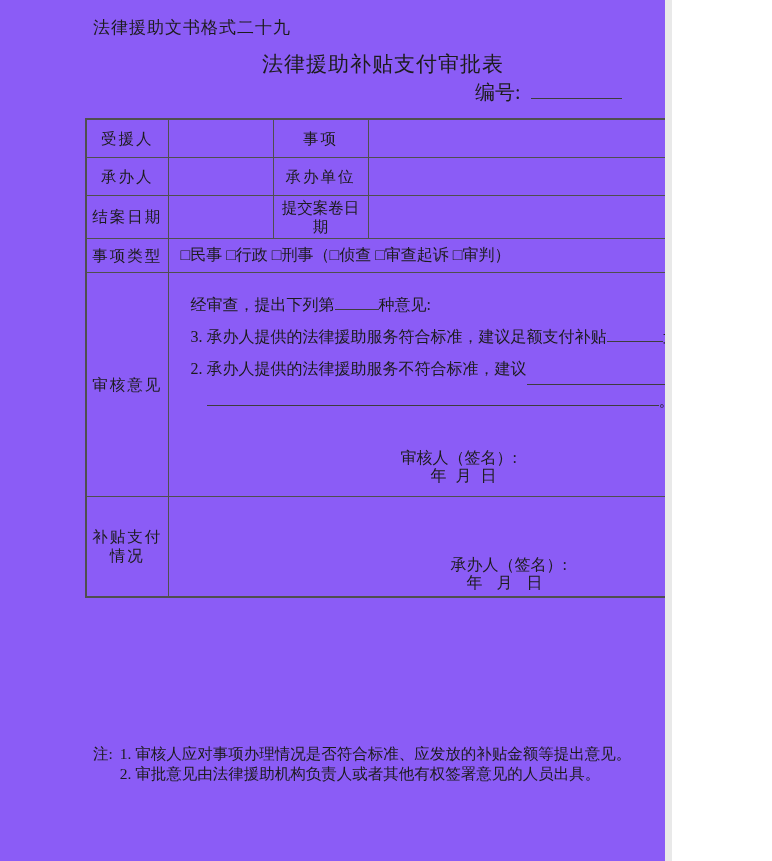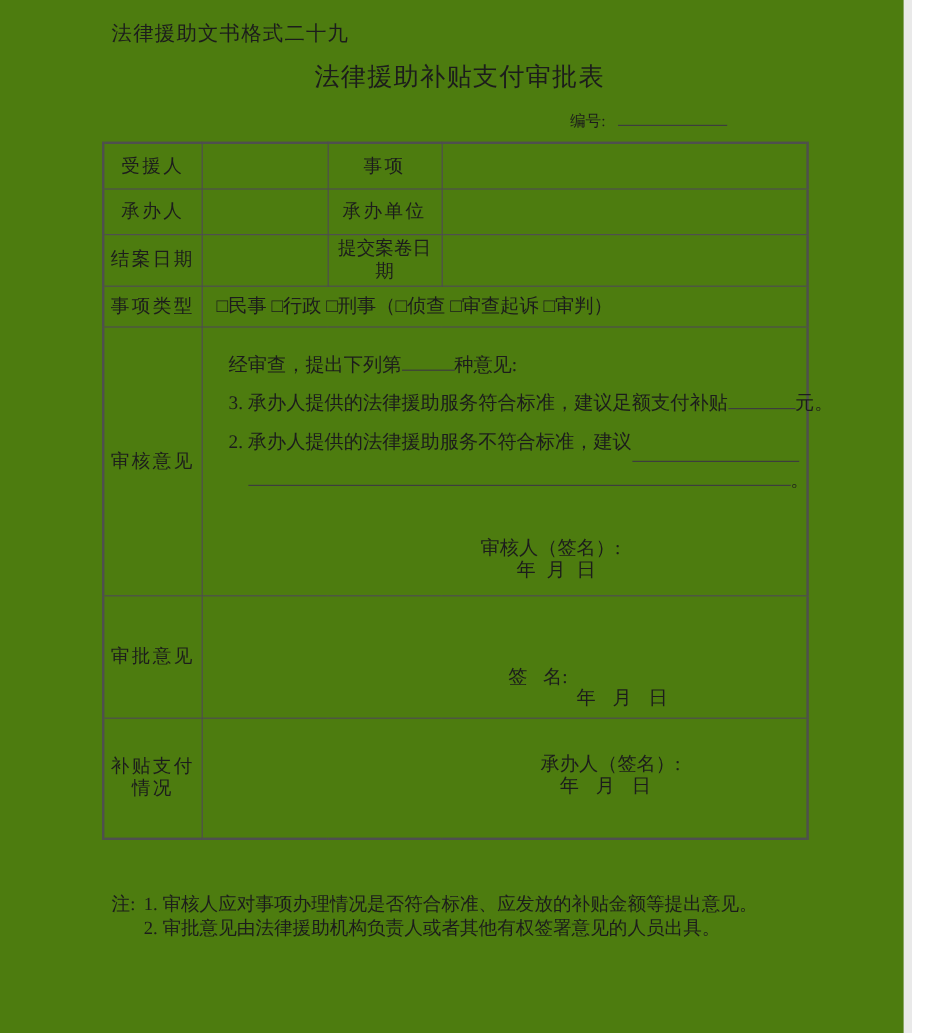--- a/index.html
+++ b/index.html
@@ -3,23 +3,23 @@
 <meta charset="utf-8">
 <style>
   * { margin: 0; padding: 0; box-sizing: border-box; }
   html, body { background: #ffffff; }
   body {
     font-family: "Liberation Serif", "DejaVu Serif", serif;
     color: #1c1c1c;
   }
   .page {
     position: relative;
-    width: 760px;
+    width: 672px;
     height: 861px;
-    background: #4d7c0f;
+    background: #8b5cf6;
     overflow: hidden;
   }
   .edge-strip {
     position: absolute;
     top: 0; right: 0;
     width: 7px; height: 861px;
     background: #e9e9e9;
   }
   .format-label {
     position: absolute;
@@ -32,22 +32,22 @@
     left: 0; top: 50px;
     width: 766px;
     text-align: center;
     font-family: "Liberation Sans", "DejaVu Sans", sans-serif;
     font-weight: normal;
     font-size: 21px;
     letter-spacing: 1px;
   }
   .number-line {
     position: absolute;
-    left: 475px; top: 92px;
-    font-size: 13px;
+    left: 475px; top: 79px;
+    font-size: 20px;
   }
   .blank {
     display: inline-block;
     height: 0.9em;
     border-bottom: 1.5px solid #3d3d3d;
     vertical-align: baseline;
   }
   .number-line .blank { width: 91px; margin-left: 10px; }
 
   table.form {
@@ -86,21 +86,21 @@
 
   .cell-flex {
     display: flex;
     flex-direction: column;
     height: 100%;
     padding: 2px 4px 2px 22px;
   }
   tr.r5 td.content, tr.r6 td.content, tr.r7 td.content { padding: 0; vertical-align: top; }
   tr.r5 .cell-flex { padding-top: 16px; padding-bottom: 12px; }
   tr.r6 .cell-flex { justify-content: flex-end; padding-bottom: 7px; }
-  tr.r7 .cell-flex { justify-content: center; padding-bottom: 5px; }
+  tr.r7 .cell-flex { justify-content: flex-end; padding-bottom: 5px; }
 
   .op-line { line-height: 32px; white-space: nowrap; }
   .op-line.flexline { display: flex; align-items: flex-end; padding-right: 2px; }
   .blank.b-intro { width: 44px; }
   .blank.b-amount { width: 56px; }
   .blank.grow { flex: 1 1 auto; min-width: 40px; }
   .blank.b-long { width: 452px; margin-left: 16px; }
 
   .sig-block { margin-top: auto; }
   .sig-line { line-height: 18px; white-space: nowrap; }
@@ -184,29 +184,20 @@
             <span class="blank b-long"></span><span>。</span>
           </div>
           <div class="sig-block">
             <div class="sig-line spread" style="padding-left:210px">审核人（签名）:</div>
             <div class="date-line narrow" style="padding-left:240px">年 月 日</div>
           </div>
         </div>
       </td>
     </tr>
 
-    <tr class="r6">
-      <td class="lbl outerL">审批意见</td>
-      <td class="content outerR" colspan="3">
-        <div class="cell-flex">
-          <div class="sig-line spread" style="padding-left:233px">签 名:</div>
-          <div class="date-line" style="padding-left:290px">年 月 日</div>
-        </div>
-      </td>
-    </tr>
 
     <tr class="r7">
       <td class="lbl outerL">补贴支付情况</td>
       <td class="content outerR" colspan="3">
         <div class="cell-flex">
           <div class="sig-line spread" style="padding-left:260px">承办人（签名）:</div>
           <div class="date-line" style="padding-left:276px">年 月 日</div>
         </div>
       </td>
     </tr>

